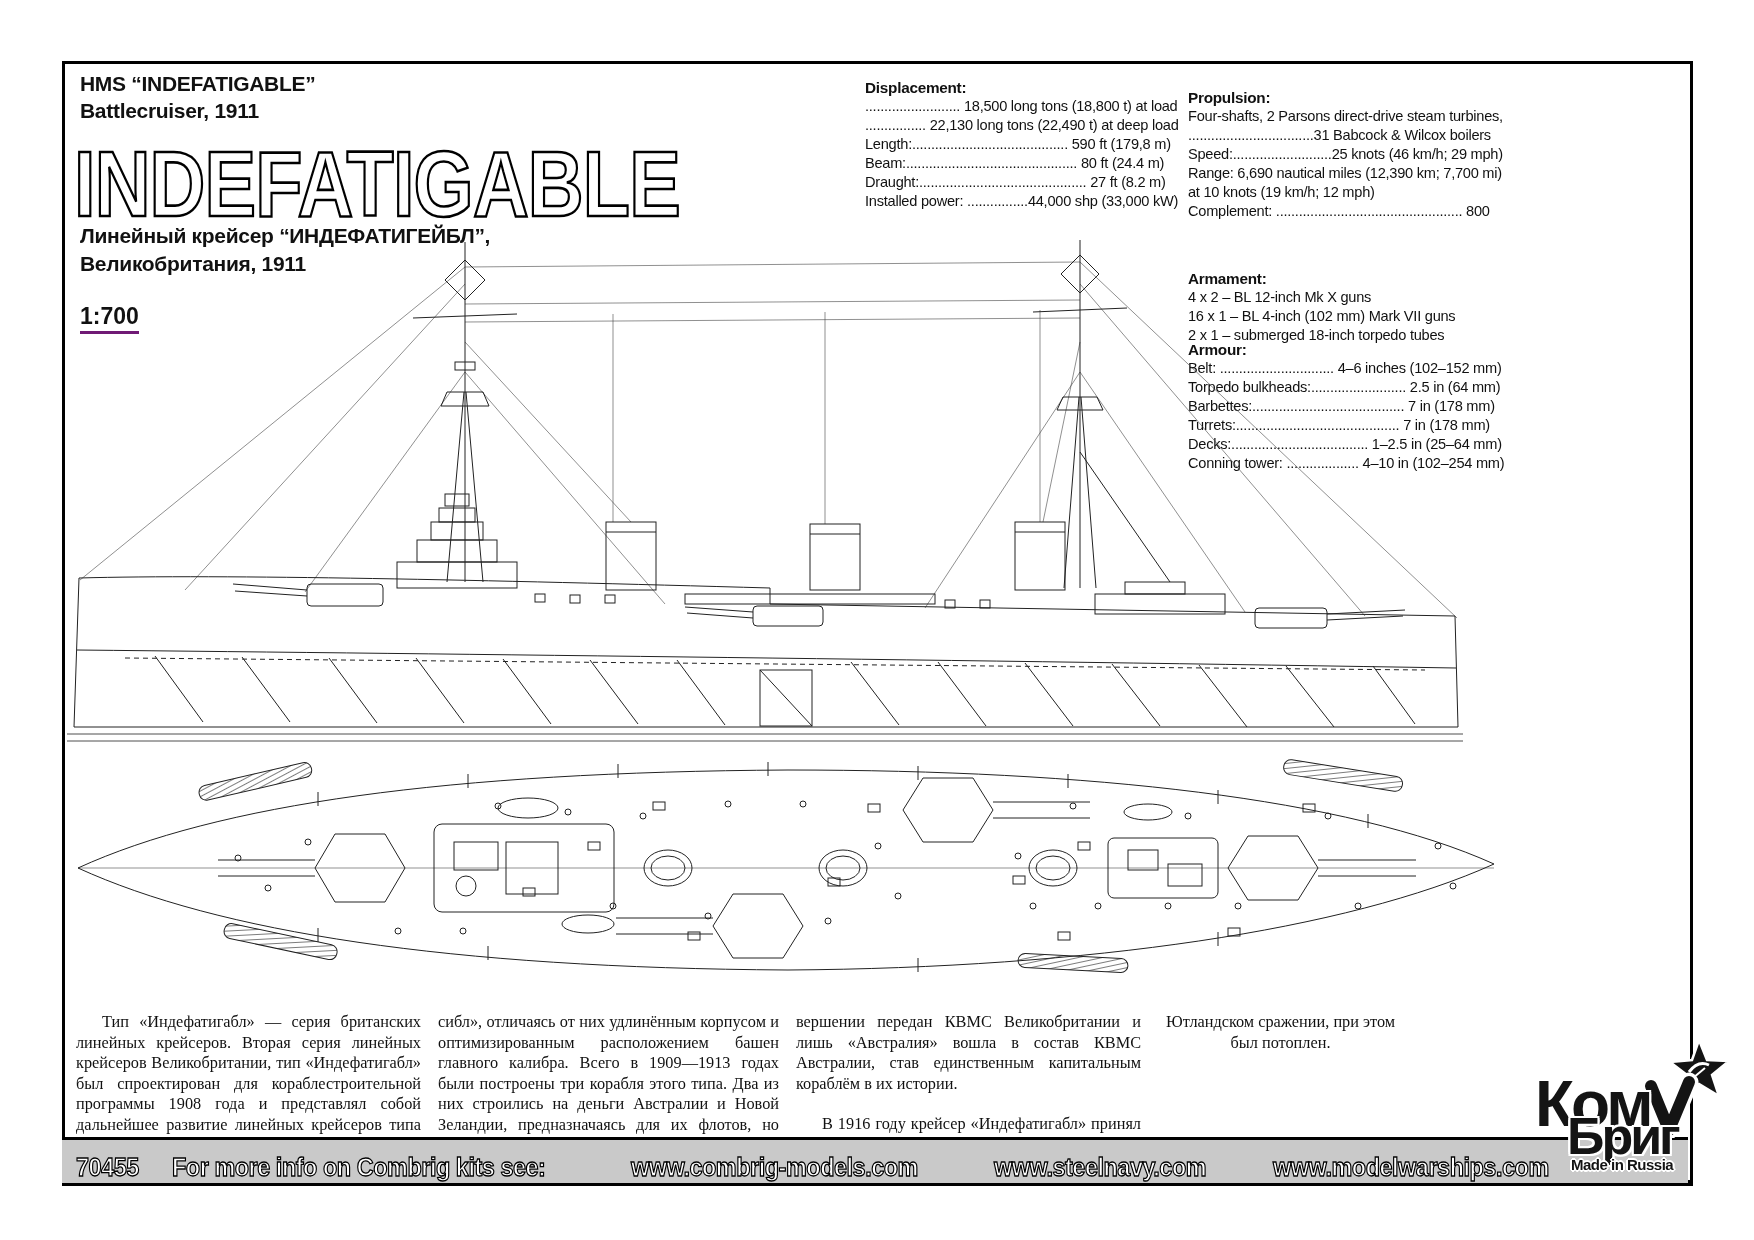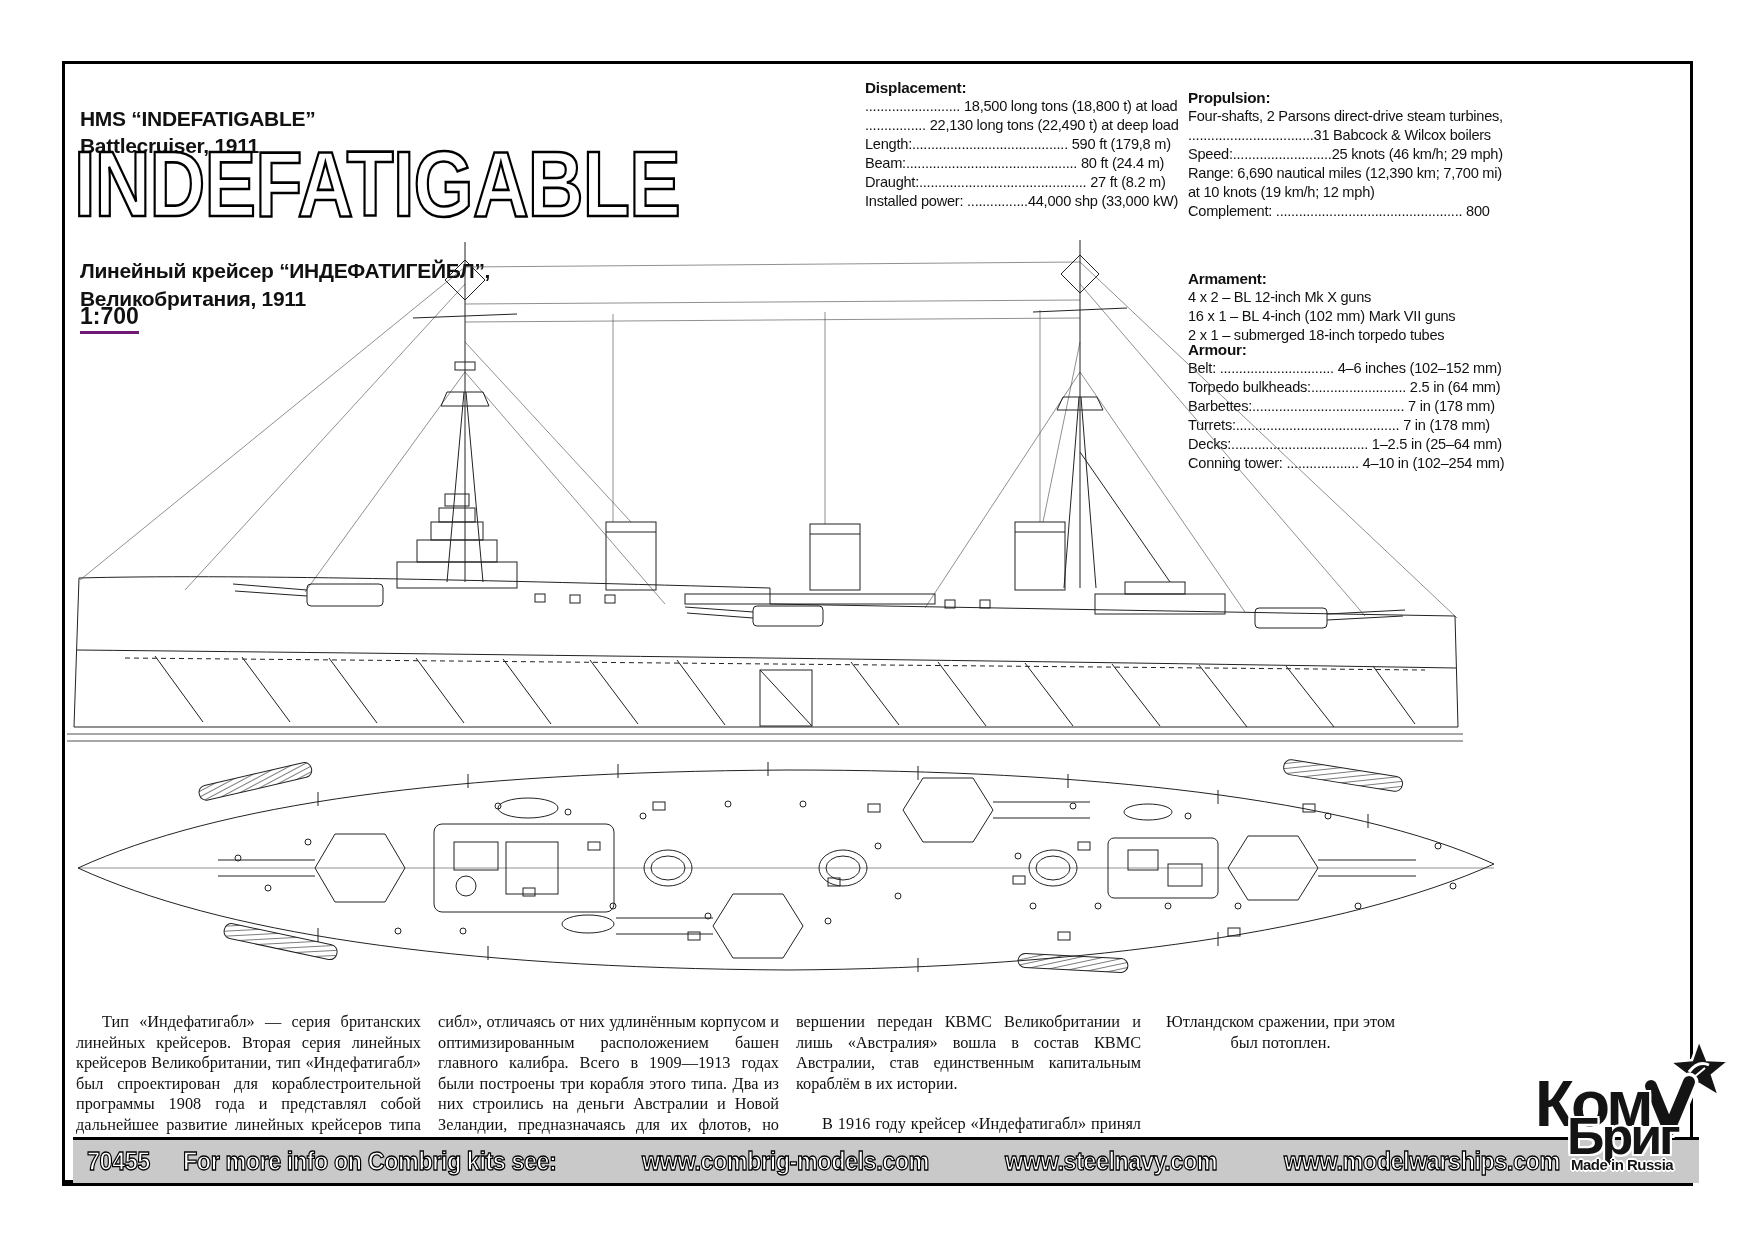--- a/index.html
+++ b/index.html
@@ -6,21 +6,21 @@
   body{
     width:1754px;height:1240px;position:relative;background:#fff;
     font-family:"Liberation Sans", sans-serif;color:#111;overflow:hidden;
   }
   .frame{
     position:absolute;left:62px;top:61px;width:1631px;height:1125px;
     box-sizing:border-box;border:3px solid #000;border-bottom-width:6px;
     background:#fff;
   }
   
-  .h-small{position:absolute;left:80px;font-size:21px;font-weight:bold;letter-spacing:-0.3px;white-space:nowrap;margin-top:35px;}
+  .h-small{position:absolute;left:80px;font-size:21px;font-weight:bold;letter-spacing:-0.3px;white-space:nowrap;}
   #ship-name-en{top:72px;}
   #ship-type{top:99px;}
   .big-title{
     position:absolute;left:74px;top:138px;
     font-size:92px;font-weight:bold;letter-spacing:-1px;line-height:1;
     color:#fff;-webkit-text-stroke:2.6px #000;
     transform:scaleX(0.84);transform-origin:left top;white-space:nowrap;
   }
   #ship-name-ru{top:224px;}
   #country-ru{top:252px;}
@@ -48,23 +48,23 @@
     font-family:"Liberation Serif", serif;font-size:16.3px;line-height:20.6px;
     text-align:justify;
   }
   .history .col{margin:0;}
   .history p{margin:0;}
   .history .indent{text-indent:26px;}
   .c1{width:345px;}.c2{width:341px;}.c3{width:345px;}.c4{width:245px;text-align:center;}
   .history .gap{margin-top:20px;}
   
   .footer-bar{
-    position:absolute;left:73px;top:1137px;width:1626px;height:43px;
+    position:absolute;left:62px;top:1137px;width:1626px;height:43px;
     background:#c9c9c9;border-top:3px solid #000;
-    display:flex;align-items:center;
+    display:flex;align-items:flex-end;
     font-weight:900;font-size:26px;letter-spacing:-0.5px;white-space:nowrap;
   }
   .footer-bar span{
     display:inline-block;transform:scaleX(0.9);transform-origin:left center;
     color:#fff;-webkit-text-stroke:1.3px #000;
   }
   #kit-number{margin-left:14px;}
   #info-label{margin-left:26px;}
   .site{margin-left:44px;}
   

